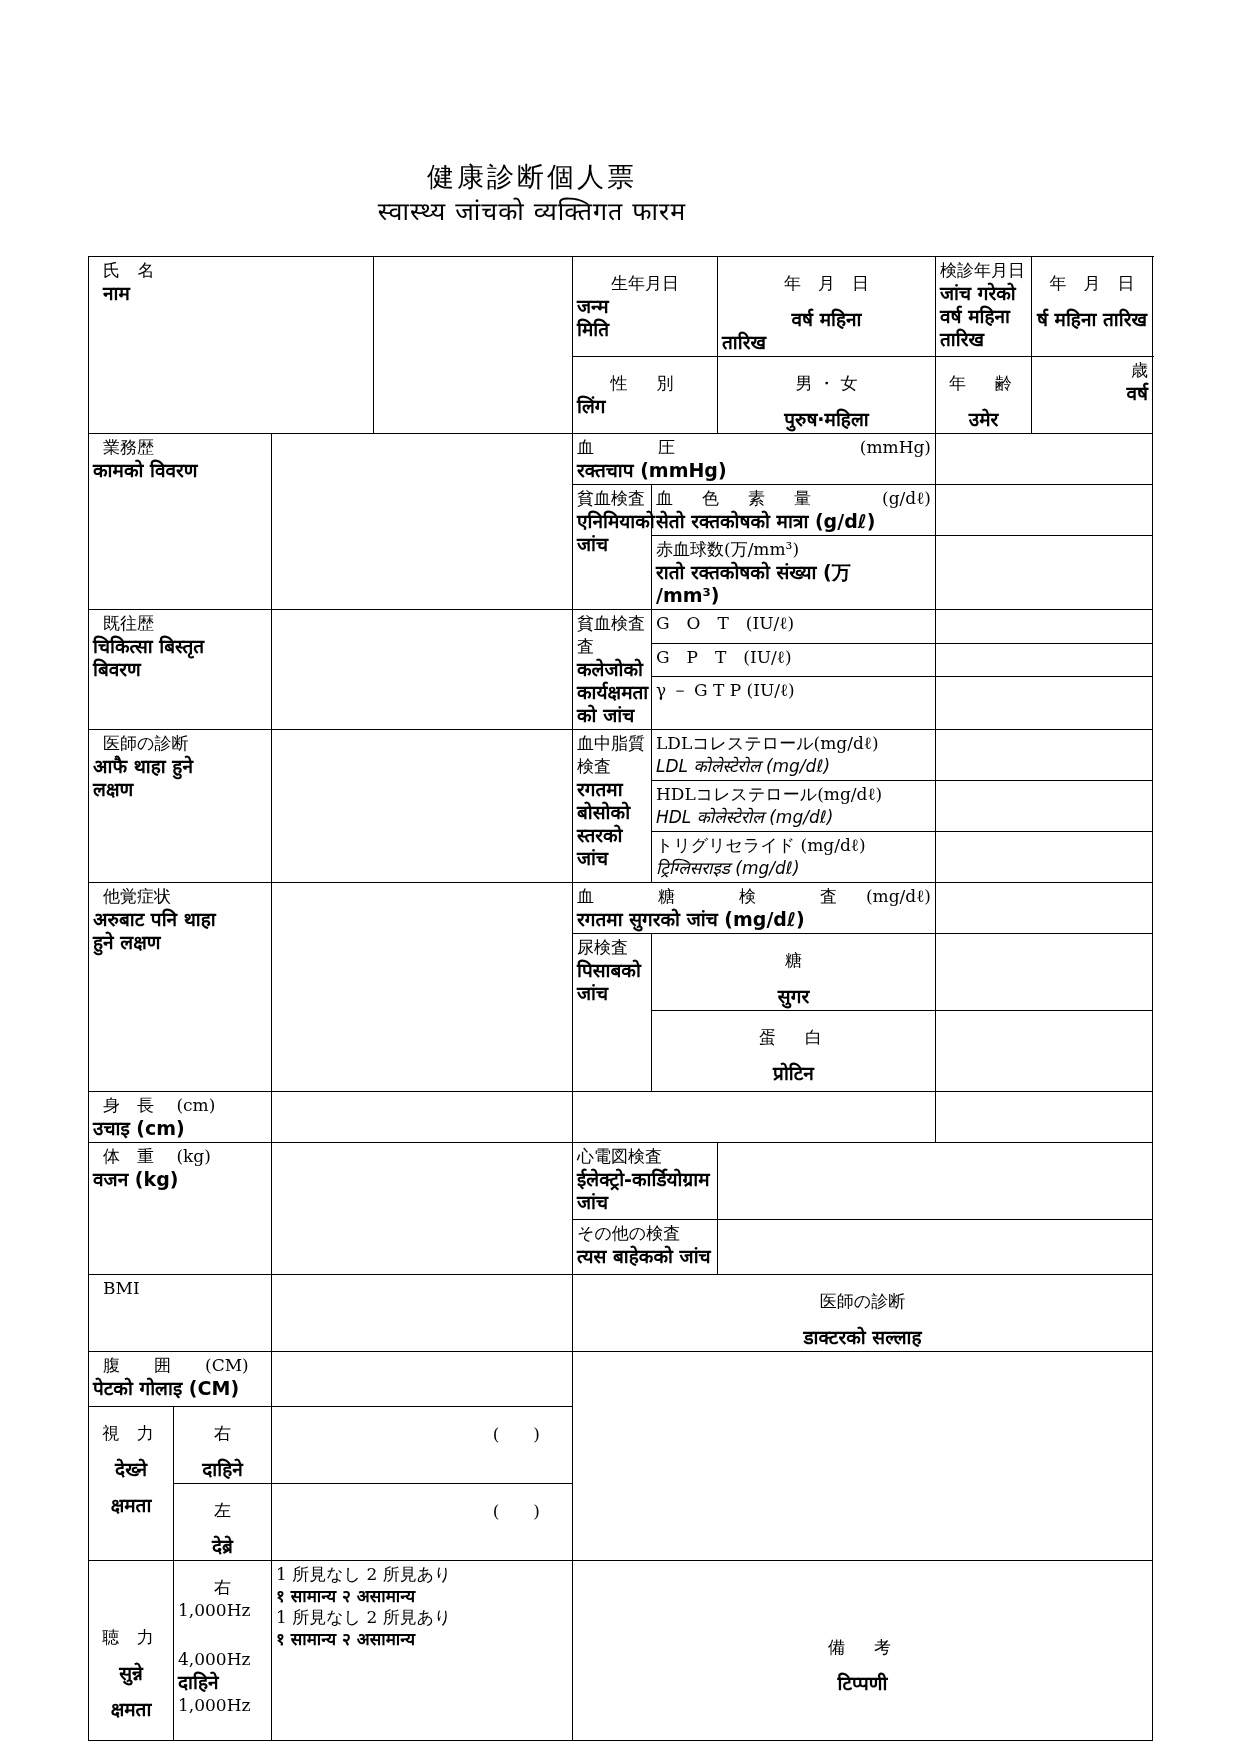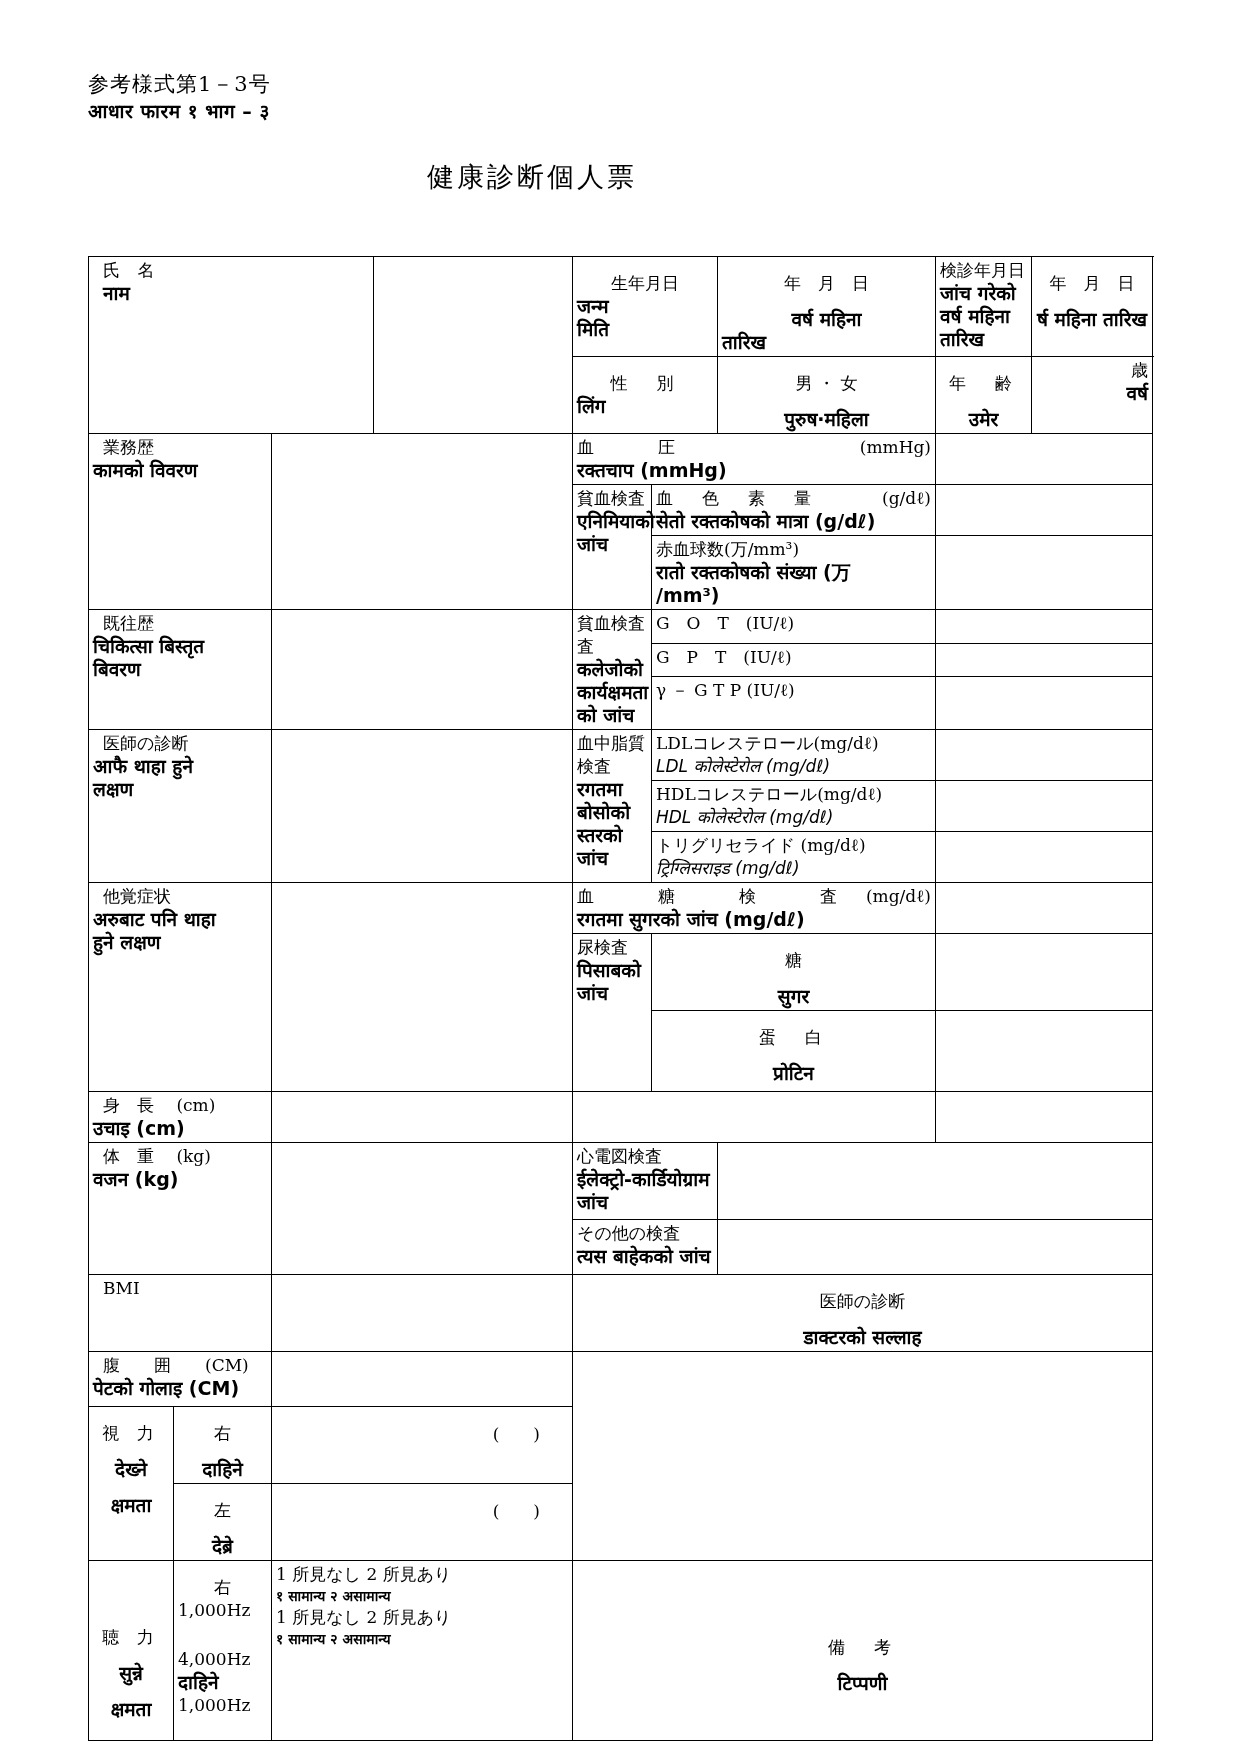--- a/index.html
+++ b/index.html
@@ -36,37 +36,34 @@
     white-space:nowrap;
   }
   .jpt{font-family:"DejaVu Serif","Liberation Serif",serif;font-size:17px;line-height:23px;}
   .npt{font-size:17px;line-height:23px;font-style:italic;}
   .npb{font-size:19px;line-height:23px;font-weight:bold;}
   .sp2{letter-spacing:6px;}
   .sp3{letter-spacing:10px;}
   .ctr{text-align:center;margin-top:13px;}
   .rgt{text-align:right;}
   .vmid{vertical-align:middle;}
-  .small{font-size:14px;line-height:20px;}
+  .small{font-size:17px;line-height:20px;}
   .pad8{padding-left:10px;}
   .nobrd-b{border-bottom:none !important;}
   .flexrow{display:flex;justify-content:space-between;align-items:flex-start;}
 </style>
 </head>
 <body>
 
 <div class="page">
 
-  <div class="hdr">
-    <div class="jp">参考様式第1－3号</div>
-    <div class="np">आधार फारम १ भाग – ३</div>
-  </div>
 
   <div class="title">
     <div class="jp">健康診断個人票</div>
+    <div class="np">स्वास्थ्य जांचको व्यक्तिगत फारम</div>
   </div>
 
   <table class="form">
     <colgroup>
       <col style="width:85px">
         <col style="width:98px">
         <col style="width:102px">
       <col style="width:82px">
         <col style="width:117px">
         <col style="width:79px">

